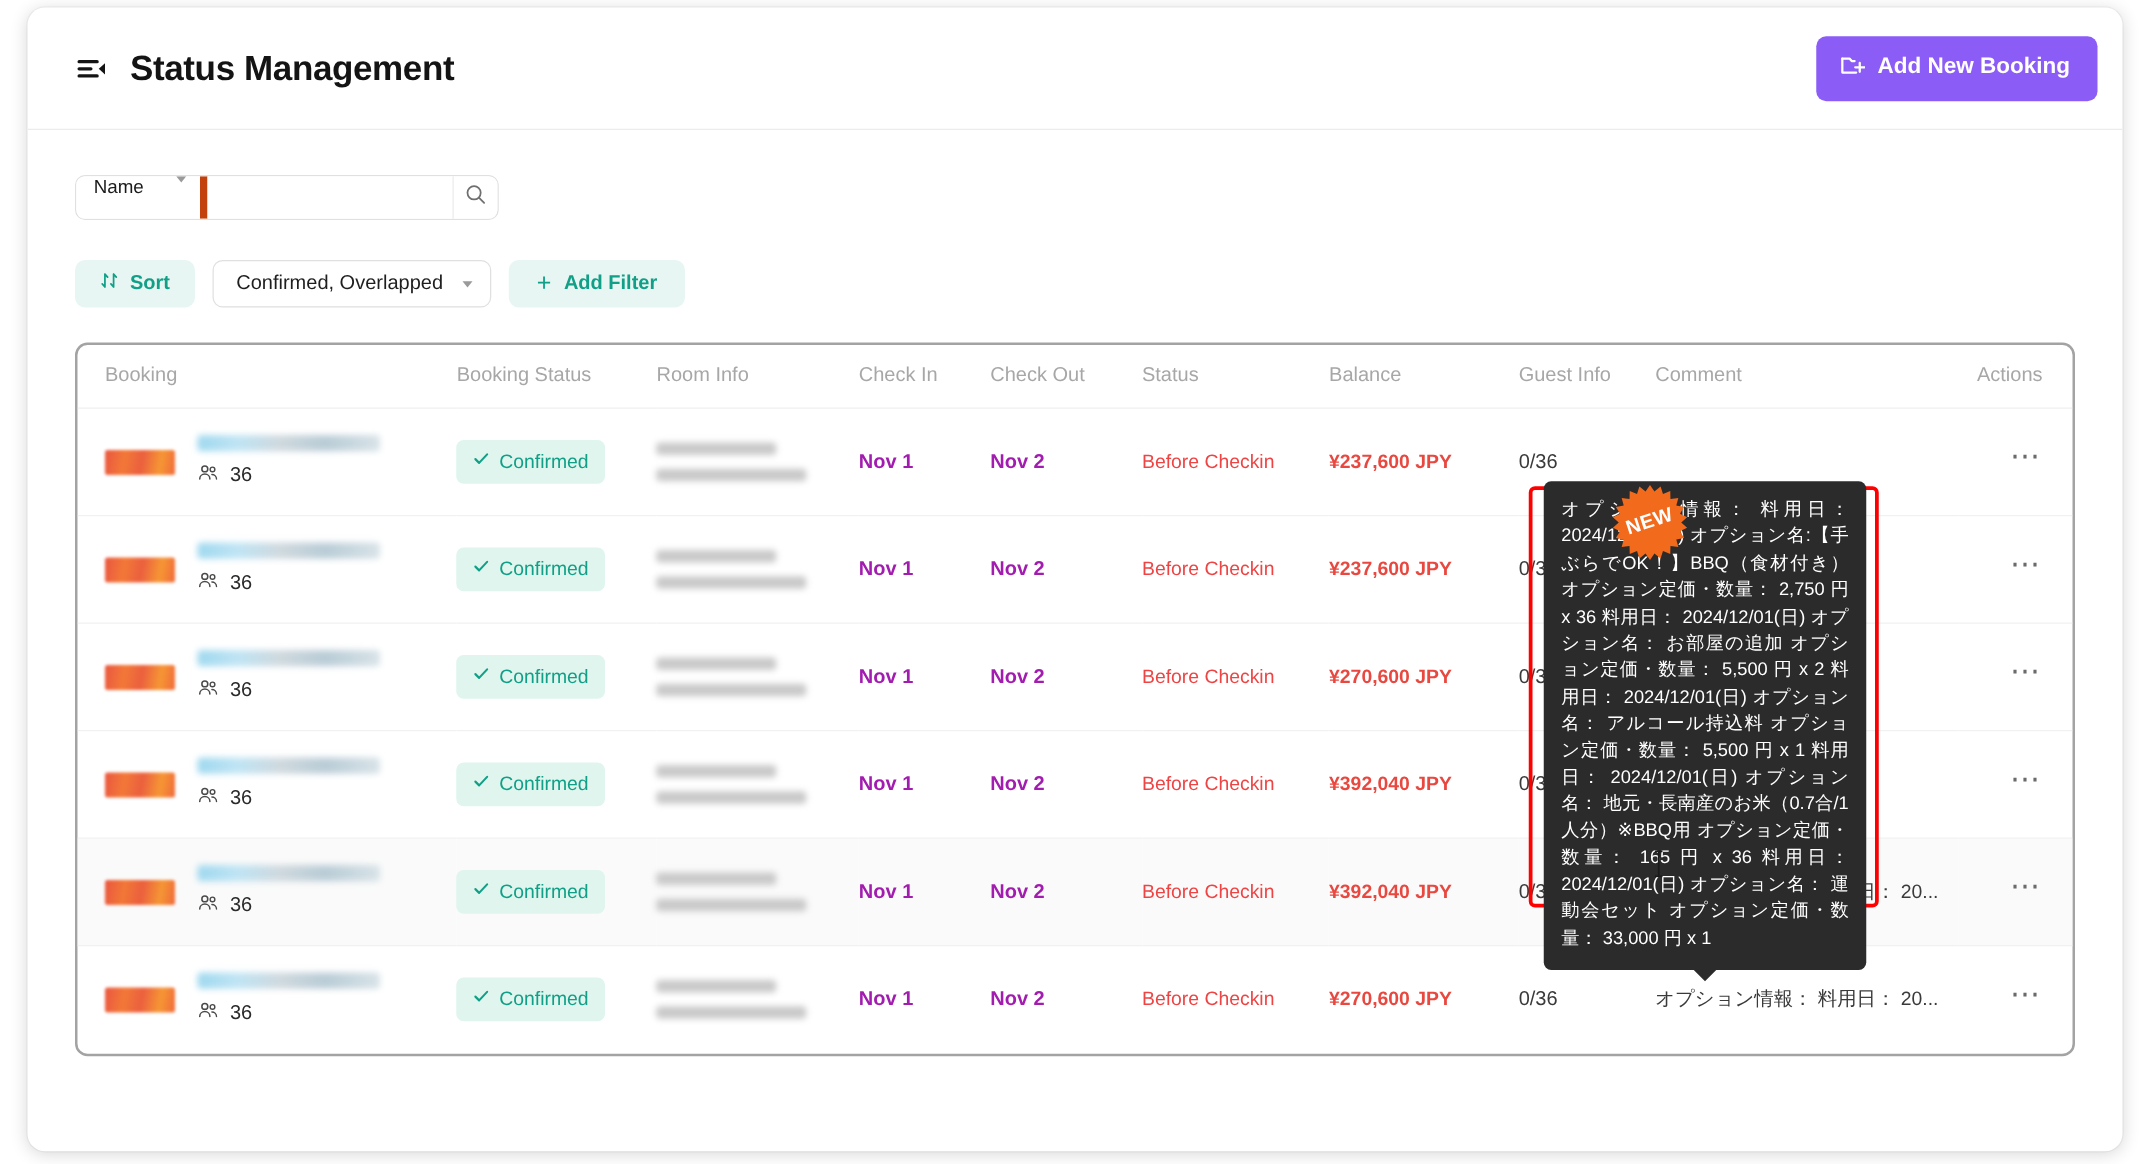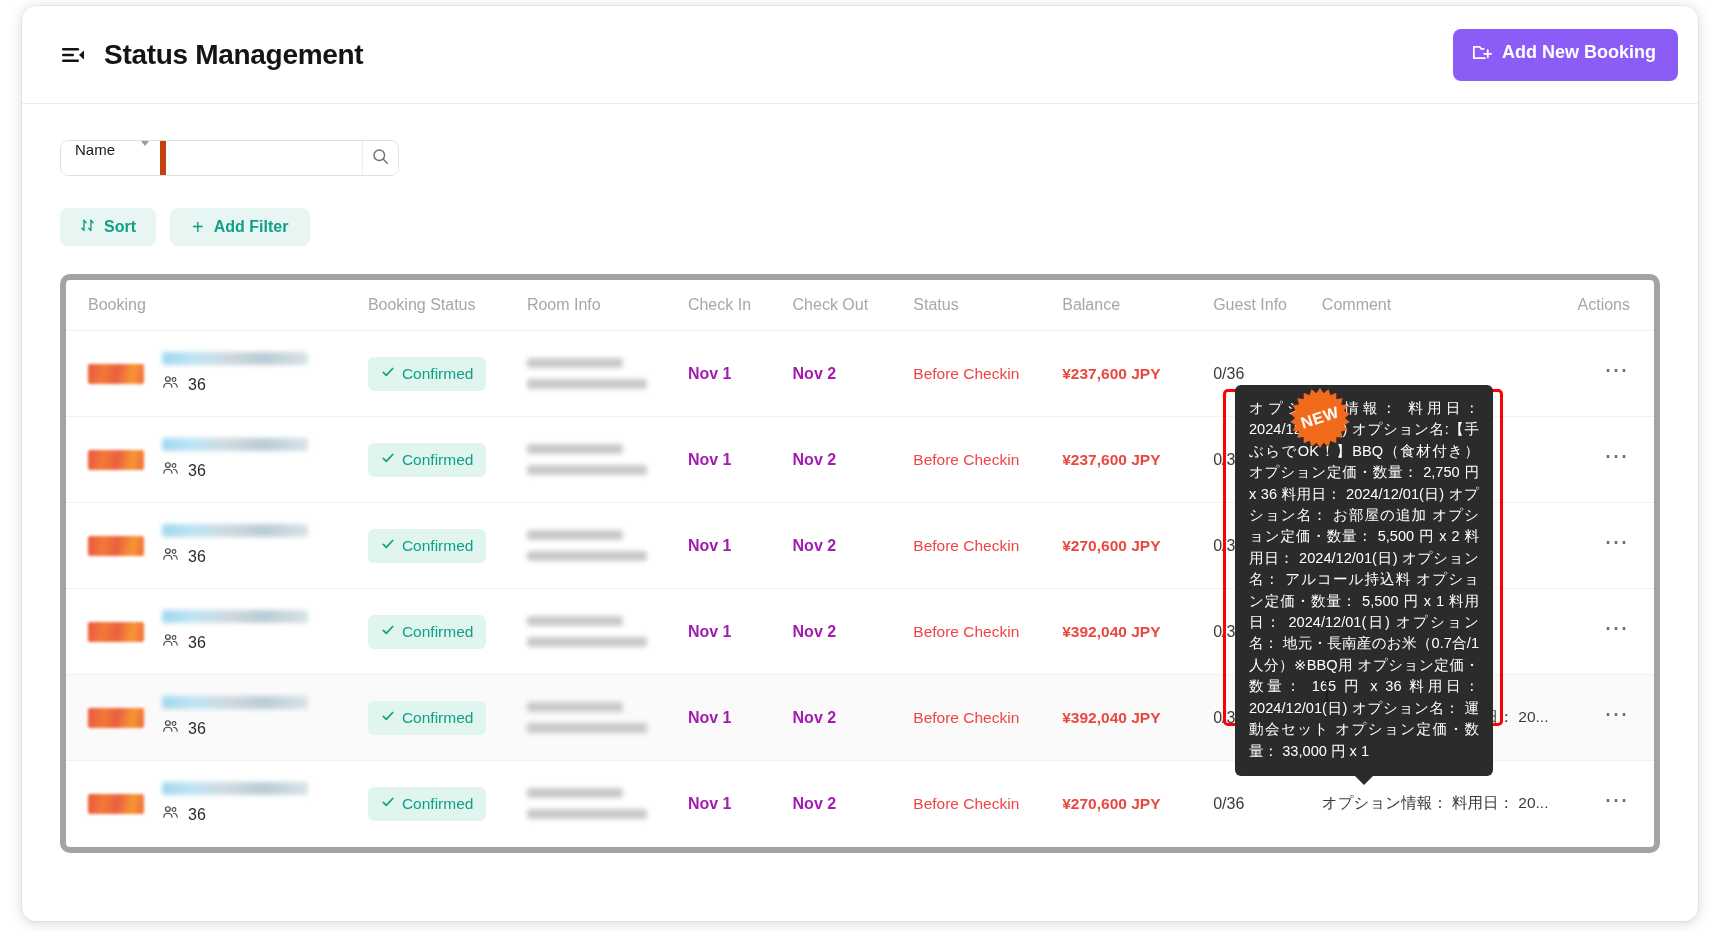--- a/index.html
+++ b/index.html
@@ -97,21 +97,21 @@
     border: none; border-radius: 8px;
     height: 38px; padding: 0 22px;
     font-size: 16px; font-weight: bold;
     font-family: inherit; cursor: pointer;
   }
   .plus-glyph { font-size: 20px; line-height: 1; font-weight: normal; }
 
   
   .table-wrap {
     margin: 28px 38px 0 38px;
-    border: 6px solid #a3a3a3;
+    border: 2px solid #a3a3a3;
     border-radius: 10px;
     overflow: hidden;
   }
   table { width: 100%; border-collapse: collapse; table-layout: fixed; }
   thead th {
     text-align: left; font-size: 16px; font-weight: normal;
     color: #a7a7a7; padding: 16px 0 16px 0; height: 50px;
     border-bottom: 1px solid #efefef; vertical-align: middle;
   }
   tbody td {
@@ -268,20 +268,24 @@
       <span>
         <svg width="15" height="15" viewBox="0 0 16 16" fill="none">
           <path d="M4.2 2.4v11M4.2 13.4l-2.3-2.6M4.2 2.4l2.3 2.6" stroke="#11a087" stroke-width="1.5" stroke-linecap="round" stroke-linejoin="round"></path>
           <path d="M11.6 13.4V2.4M11.6 2.4l2.3 2.6M11.6 13.4l-2.3-2.6" stroke="#11a087" stroke-width="1.5" stroke-linecap="round" stroke-linejoin="round"></path>
         </svg>
       </span>
       <span>Sort</span>
     </button>
 
 
+    <div class="filter-chip">
+      <span>Confirmed, Overlapped</span>
+      <span class="caret"></span>
+    </div>
 
     <button class="add-filter-btn">
       <span class="plus-glyph">+</span>
       <span>Add Filter</span>
     </button>
   </div>
 
   <div class="table-wrap">
     <table>
       <thead>

